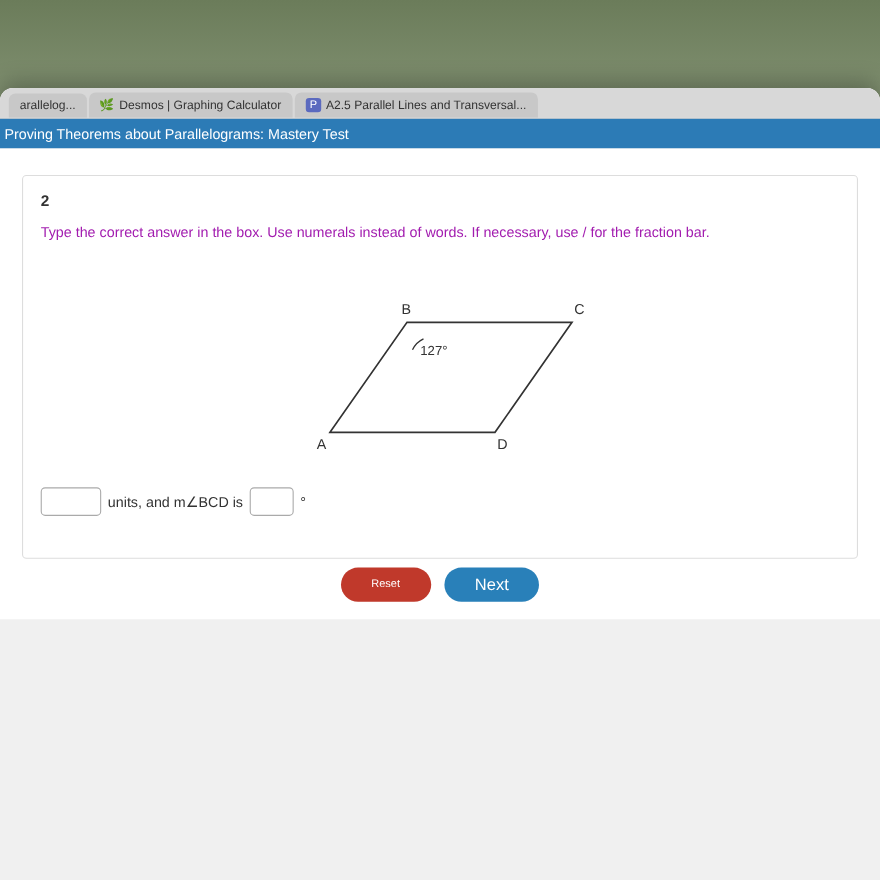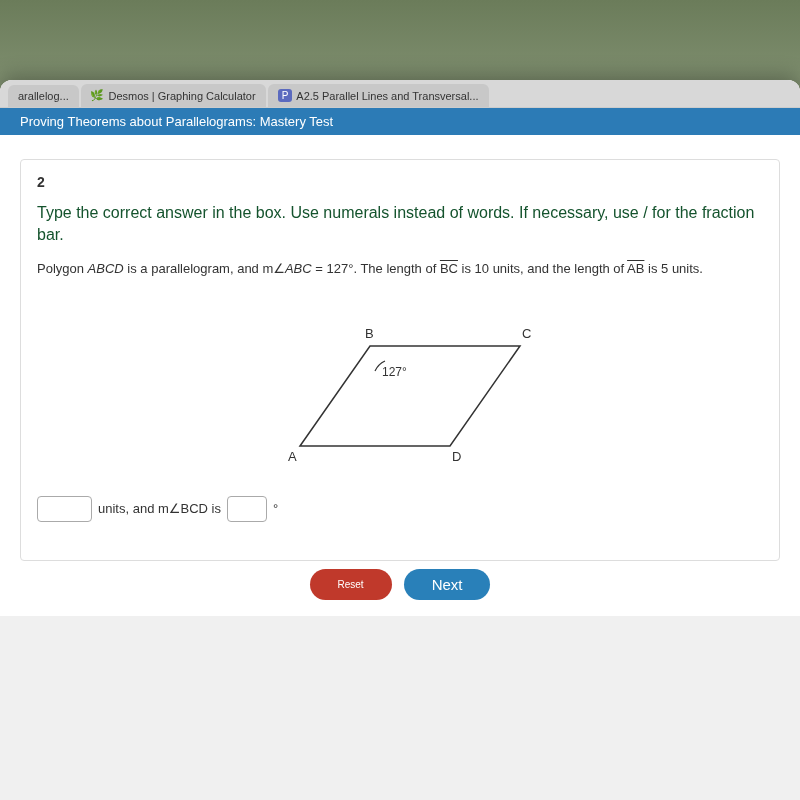--- a/index.html
+++ b/index.html
@@ -97,44 +97,44 @@
       white-space: nowrap;
       cursor: pointer;
       display: flex;
       align-items: center;
       gap: 4px;
     }
 
     
     .page-title-bar {
       background: #2c7bb6;
-      padding: 6px 20px;
+      padding: 6px 4px;
       color: white;
       font-size: 13px;
       font-weight: 500;
     }
 
     
     .main-content {
       background: white;
       padding: 16px 20px;
       flex: 1;
     }
 
     .question-number {
       font-size: 14px;
       font-weight: bold;
       color: #333;
       margin-bottom: 12px;
     }
 
     .instruction-text {
-      font-size: 16px;
-      color: #14532d;
-      margin-bottom: 12px;
+      font-size: 13px;
+      color: #a21caf;
+      margin-bottom: 23px;
       line-height: 1.4;
     }
 
     .problem-text {
       font-size: 13px;
       color: #333;
       margin-bottom: 16px;
       line-height: 1.6;
     }
 
@@ -247,23 +247,20 @@
   </div>
 
   <div class="main-content">
 
     <div class="question-section">
 
       <div class="question-number">2</div>
 
       <p class="instruction-text">Type the correct answer in the box. Use numerals instead of words. If necessary, use / for the fraction bar.</p>
 
-      <p class="problem-text">
-        Polygon <em>ABCD</em> is a parallelogram, and m∠<em>ABC</em> = 127°. The length of <span class="overline">BC</span> is 10 units, and the length of <span class="overline">AB</span> is 5 units.
-      </p>
 
       <div class="diagram-container">
         <svg width="320" height="180" viewBox="0 0 320 180">
 
           <polygon points="60,150  130,50  280,50  210,150" fill="none" stroke="#333" stroke-width="1.5"></polygon>
 
           <text x="125" y="42" font-size="13" font-family="Arial" fill="#333">B</text>
           <text x="282" y="42" font-size="13" font-family="Arial" fill="#333">C</text>
           <text x="212" y="165" font-size="13" font-family="Arial" fill="#333">D</text>
           <text x="48" y="165" font-size="13" font-family="Arial" fill="#333">A</text>

